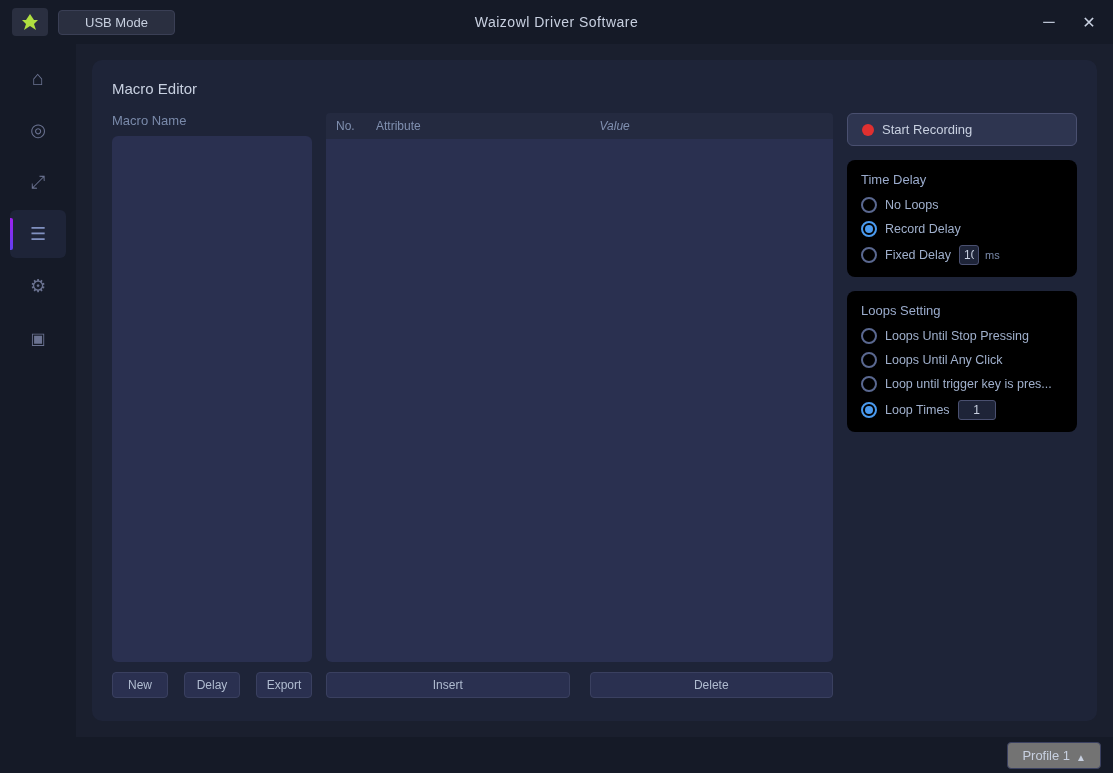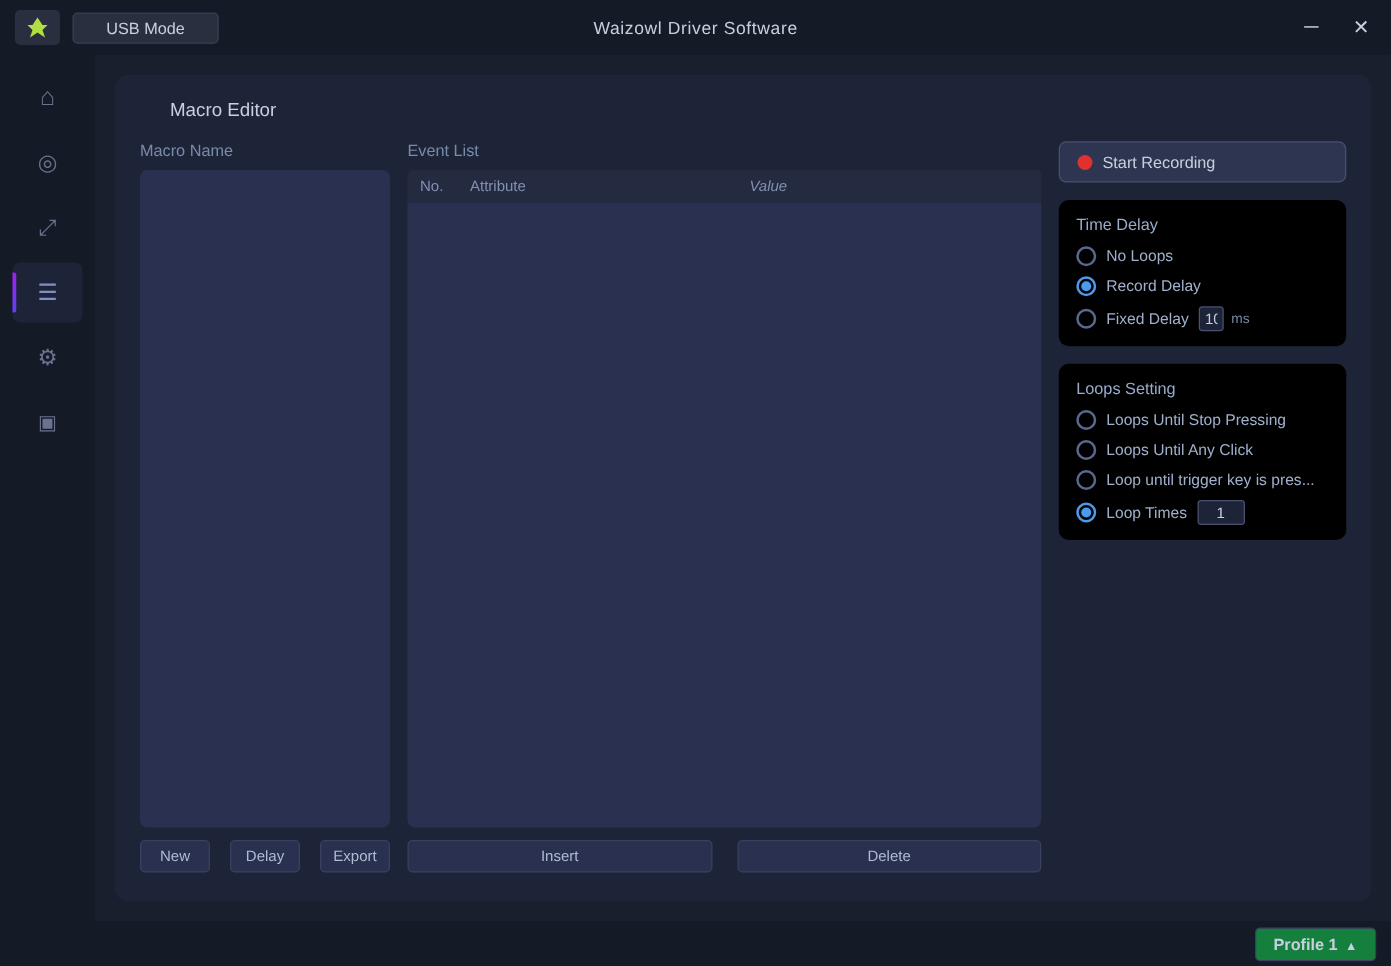--- a/index.html
+++ b/index.html
@@ -124,21 +124,20 @@
       background: #1e2438;
       border-radius: 10px;
       padding: 20px;
       flex: 1;
     }
     .card-title {
       font-size: 15px;
       color: #c8d0e0;
       margin-bottom: 16px;
       font-weight: 500;
-      margin-left: 24px;
     }
 
     
     .card-body {
       display: flex;
       gap: 14px;
       height: calc(100% - 36px);
     }
 
     
@@ -315,31 +314,30 @@
     
     .statusbar {
       height: 36px;
       background: #151a27;
       display: flex;
       align-items: center;
       justify-content: flex-end;
       padding: 0 12px;
     }
     .profile-btn {
-      background: #15803d;
+      background: #737373;
       border: 1px solid #3a4060;
       color: #c8d0e0;
       padding: 5px 14px;
       border-radius: 4px;
       font-size: 13px;
       cursor: pointer;
       display: flex;
       align-items: flex-end;
       gap: 6px;
-      font-weight: bold;
     }
     .profile-btn .arrow { font-size: 10px; }
   </style>
 </head>
 <body>
 
 <div class="titlebar">
   <div class="titlebar-logo">
     <svg viewBox="0 0 20 20" fill="#b0e040">
       <polygon points="10,2 14,8 18,8 14,12 16,18 10,14 4,18 6,12 2,8 6,8"></polygon>
@@ -386,21 +384,20 @@
           <div class="col-label">Macro Name</div>
           <div class="macro-list-area"></div>
           <div class="macro-buttons">
             <button class="action-btn">New</button>
             <button class="action-btn">Delay</button>
             <button class="action-btn">Export</button>
           </div>
         </div>
 
         <div class="event-list-col">
-          <div class="col-label">Event List</div>
           <div class="event-table-header">
             <span class="event-col-no">No.</span>
             <span class="event-col-attr">Attribute</span>
             <span class="event-col-val">Value</span>
           </div>
           <div class="event-table-body"></div>
           <div class="event-buttons">
             <button class="action-btn">Insert</button>
             <button class="action-btn">Delete</button>
           </div>

